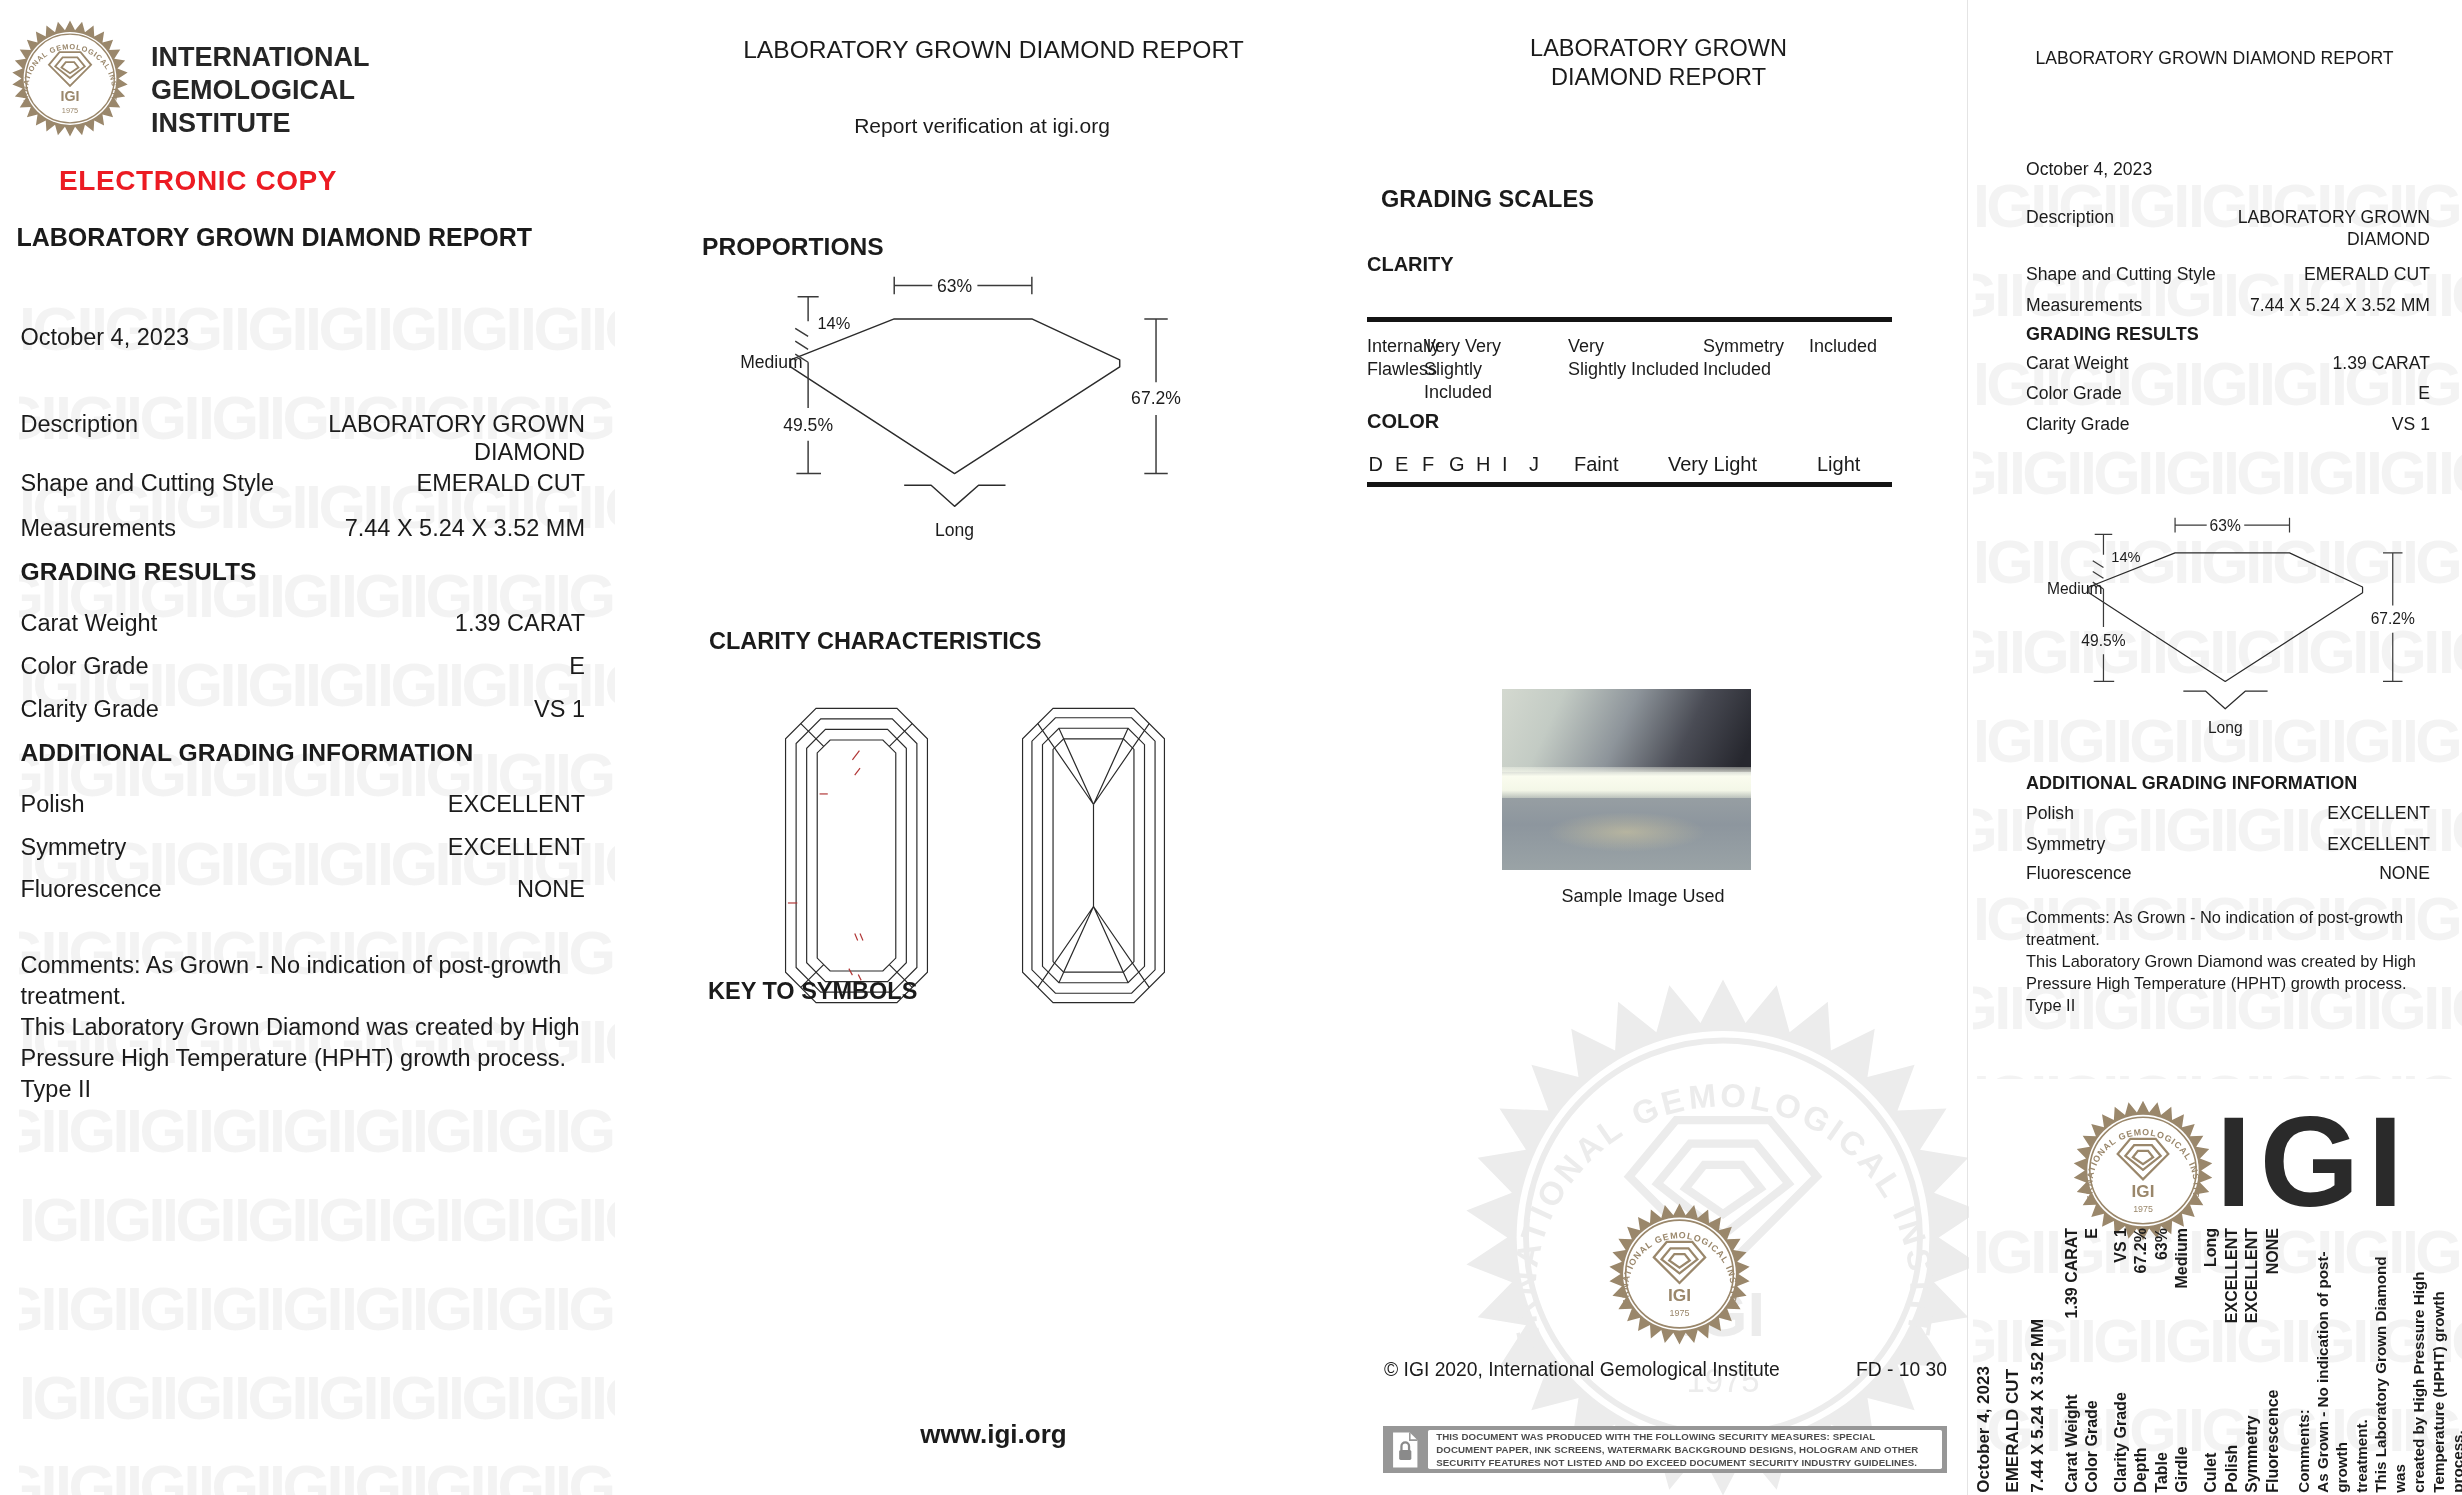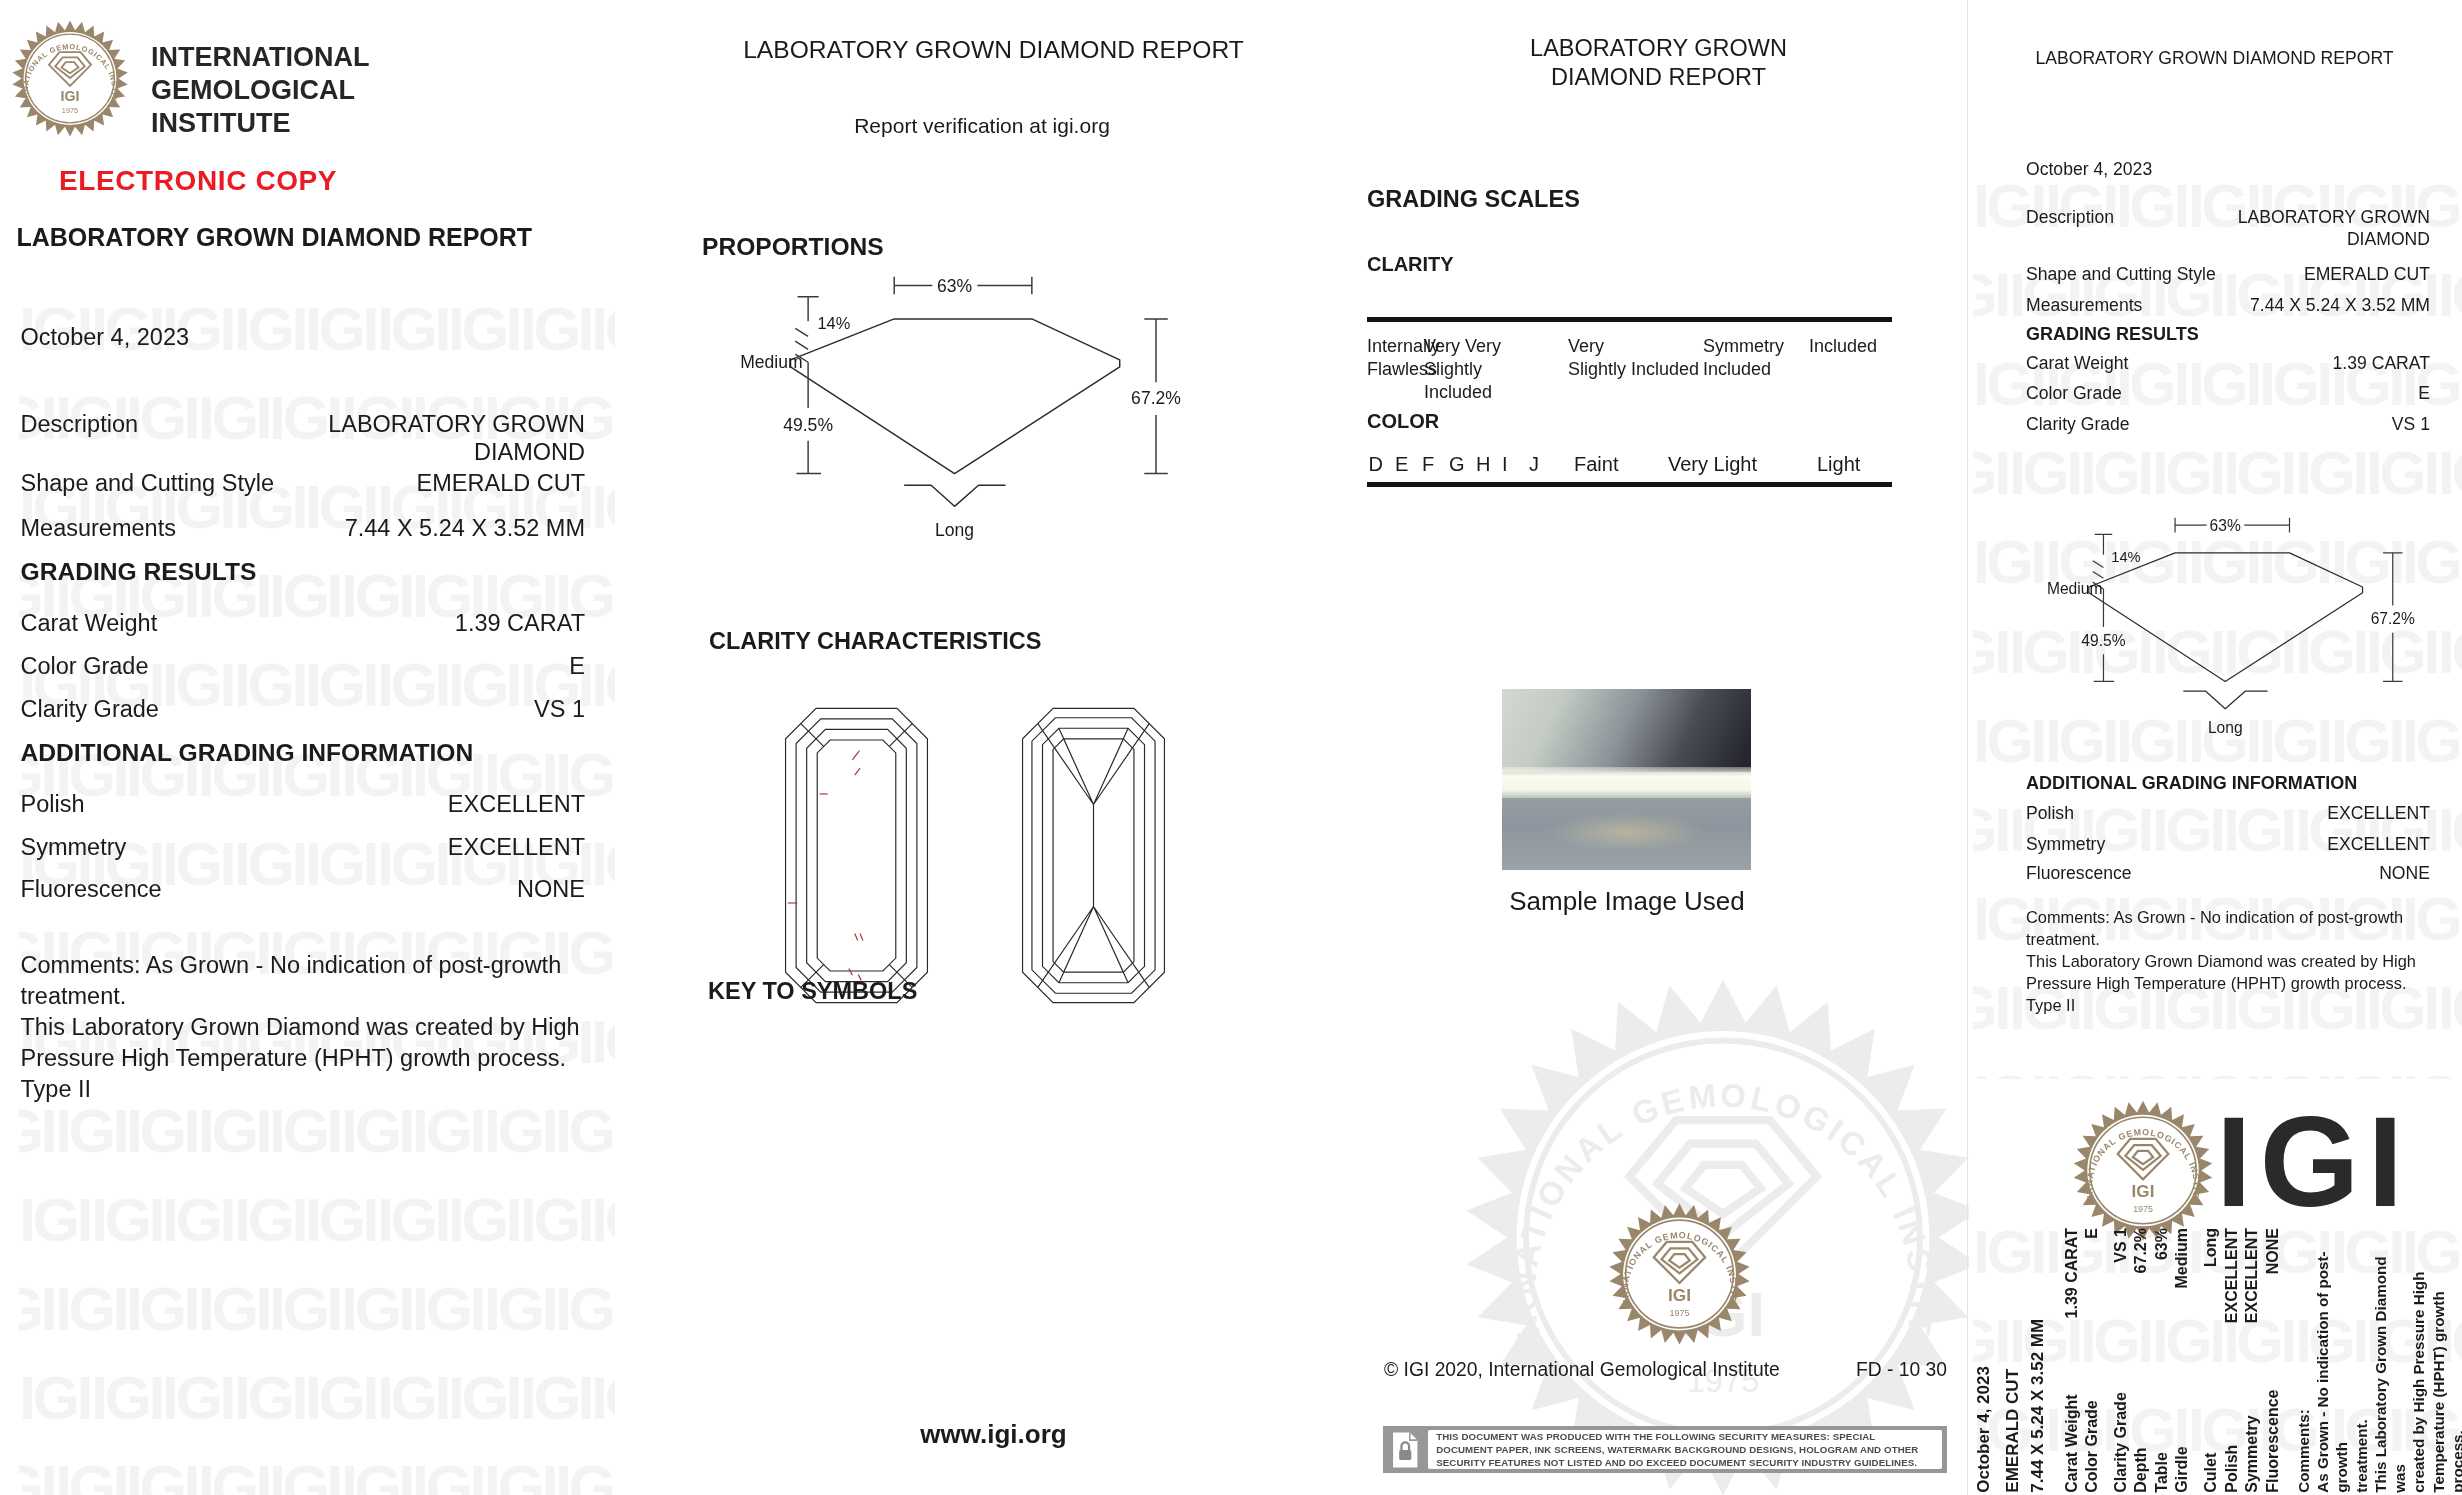--- a/index.html
+++ b/index.html
@@ -338,21 +338,21 @@
 
   <div id="p3" class="panel">
 
     <svg class="seal" style="left:117px;top:956px;color:#ececec" width="516" height="563" viewBox="0 0 880 960">
         <use href="#igi-seal"></use>
       </svg>
 
     <div class="abs ctr pre" style="left:0;width:621px;top:34px;font-size:23.5px;line-height:29px">LABORATORY GROWN
 DIAMOND REPORT</div>
 
-    <div class="h1" style="left:19px;top:186px;font-size:23.5px">GRADING SCALES</div>
+    <div class="h1" style="left:33px;top:186px;font-size:23.5px">GRADING SCALES</div>
 
     <div class="h1" style="left:19px;top:253px;font-size:20px">CLARITY</div>
     <div class="abs" style="left:19px;top:317px;width:525px;height:4.7px;background:#141414"></div>
     <div class="abs" id="clarity-descs" style="left:0;top:335px;width:621px;height:64px">
         <div style="position: absolute; left: 19px; top: 0px; width: 64px; font-size: 18px; line-height: 23px; white-space: pre-line;">Internally
 Flawless</div>
         <div style="position: absolute; left: 76px; top: 0px; width: 123px; font-size: 18px; line-height: 23px; white-space: pre-line;">Very Very
 Slightly Included</div>
         <div style="position: absolute; left: 220px; top: 0px; width: 135px; font-size: 18px; line-height: 23px; white-space: pre-line;">Very
 Slightly Included</div>
@@ -374,21 +374,21 @@
         <span style="position: absolute; left: 320px; top: 0px; font-size: 20px;">Very Light</span>
         <span style="position: absolute; left: 469px; top: 0px; font-size: 20px;">Light</span>
       </div>
     <div class="abs" style="left:19px;top:482px;width:525px;height:4.7px;background:#141414"></div>
 
     <div id="sampleimg">
       <div class="top"></div>
       <div class="band"></div>
       <div class="glow"></div>
     </div>
-    <div class="abs ctr" style="left:103px;width:352px;top:886px;font-size:26px">Sample Image Used</div>
+    <div class="abs ctr" style="left:119px;width:352px;top:886px;font-size:18px">Sample Image Used</div>
 
     <svg class="seal" style="left:261px;top:1197px;color:#9a876b" width="141" height="154" viewBox="0 0 240 262">
         <use href="#igi-seal"></use>
       </svg>
 
     <div class="abs" style="left:36px;top:1359px;font-size:19.3px">© IGI 2020, International Gemological Institute</div>
     <div class="abs rt" style="right:22px;top:1359px;font-size:19.3px">FD - 10 30</div>
 
     <div id="secbar">
       <svg class="abs" style="left:7px;top:4.7px" width="30.5" height="38" viewBox="0 0 40 50">

